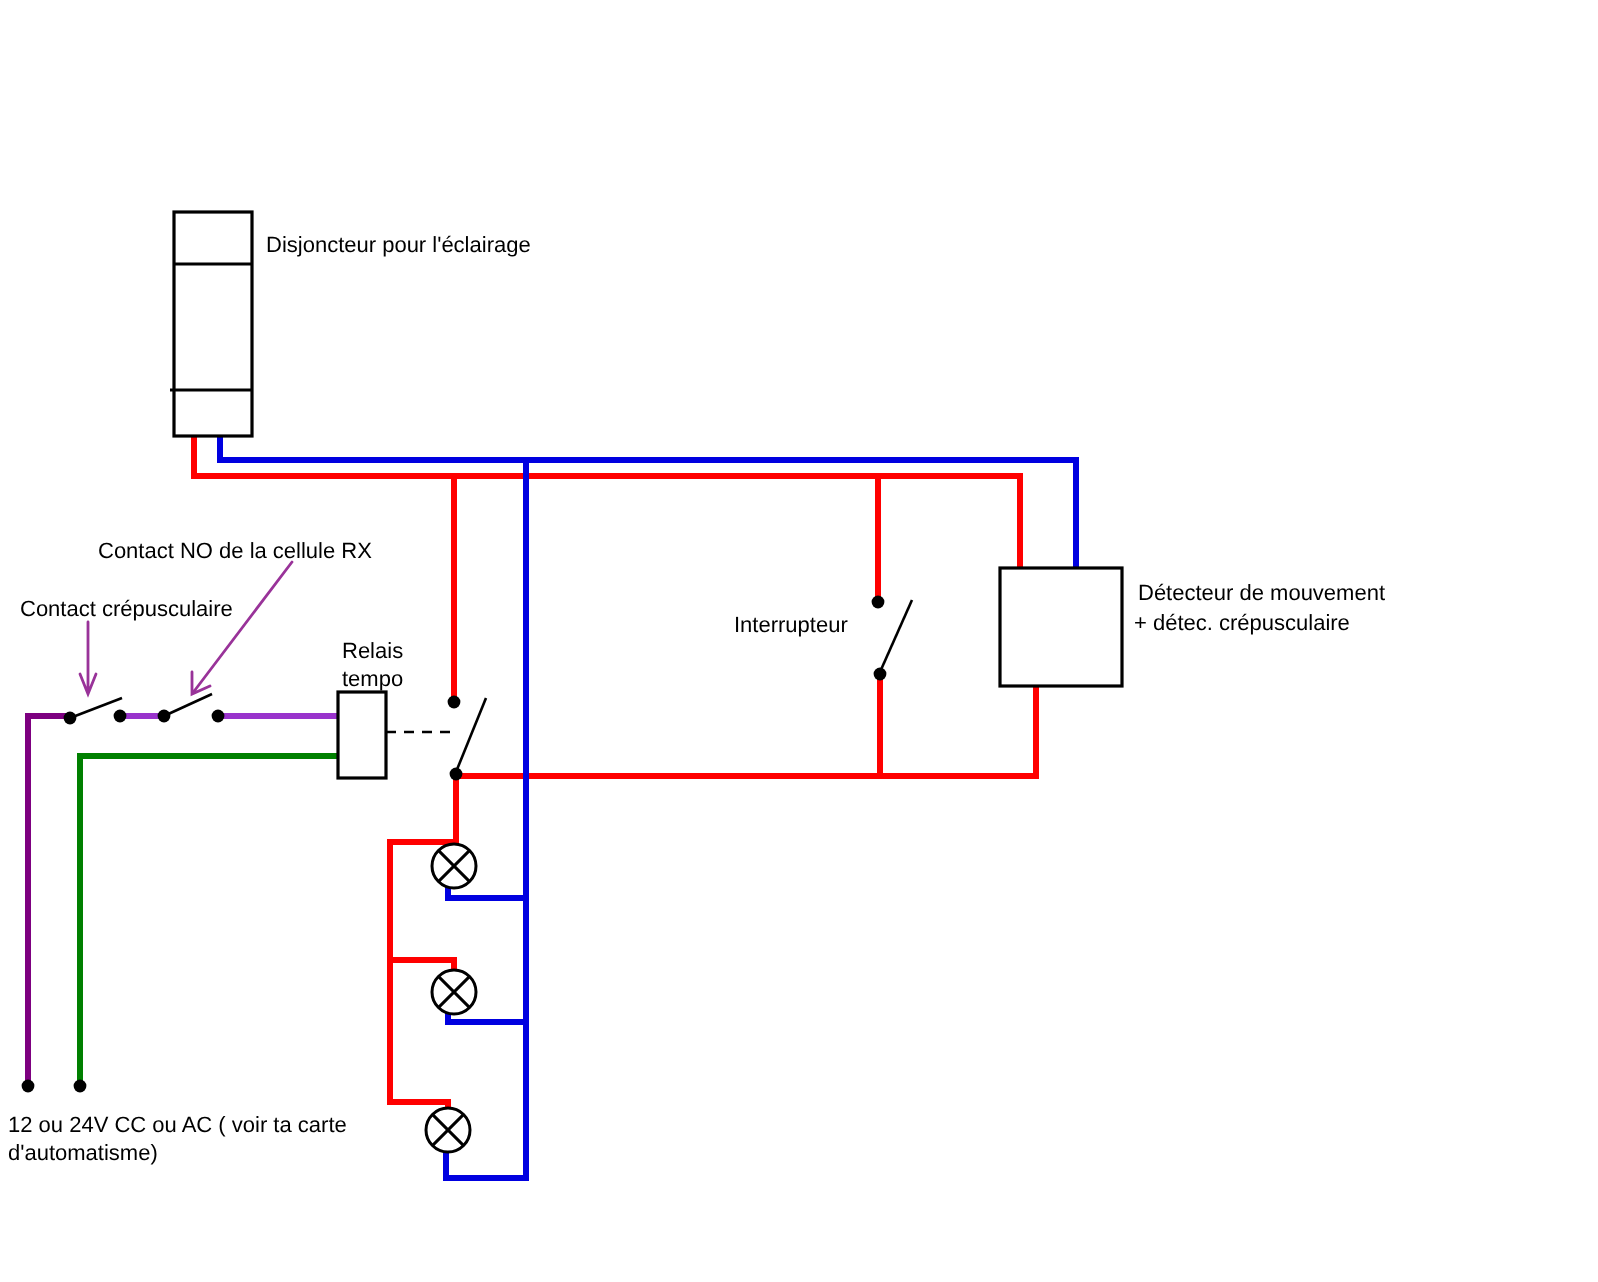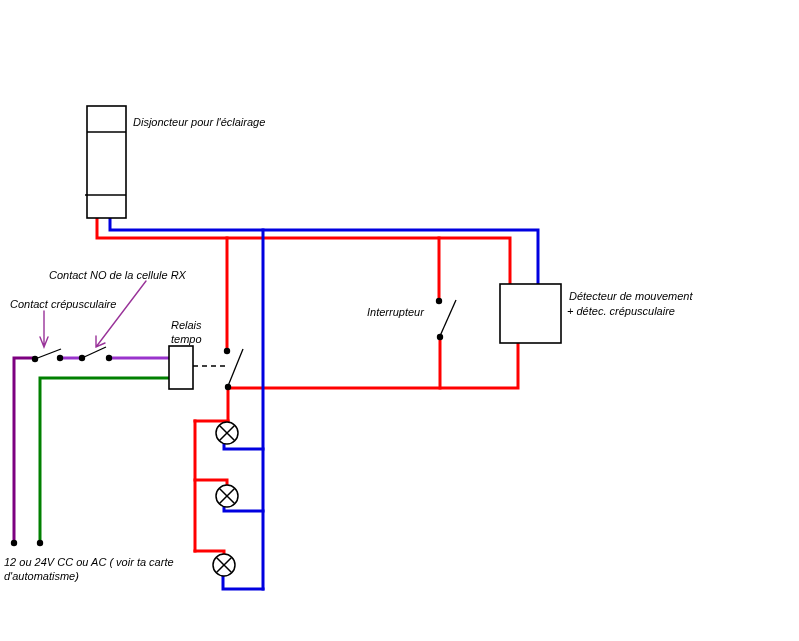--- a/index.html
+++ b/index.html
@@ -6,21 +6,20 @@
     margin: 0;
     padding: 0;
     background: #FFFFFF;
   }
   #stage {
     position: relative;
     width: 797px;
     height: 641px;
     background: #FFFFFF;
     overflow: hidden;
-    font-style: italic;
   }
   svg text {
     font-family: "Liberation Sans", sans-serif;
     font-size: 11px;
     fill: #000000;
   }
 </style>
 </head>
 <body>
 

